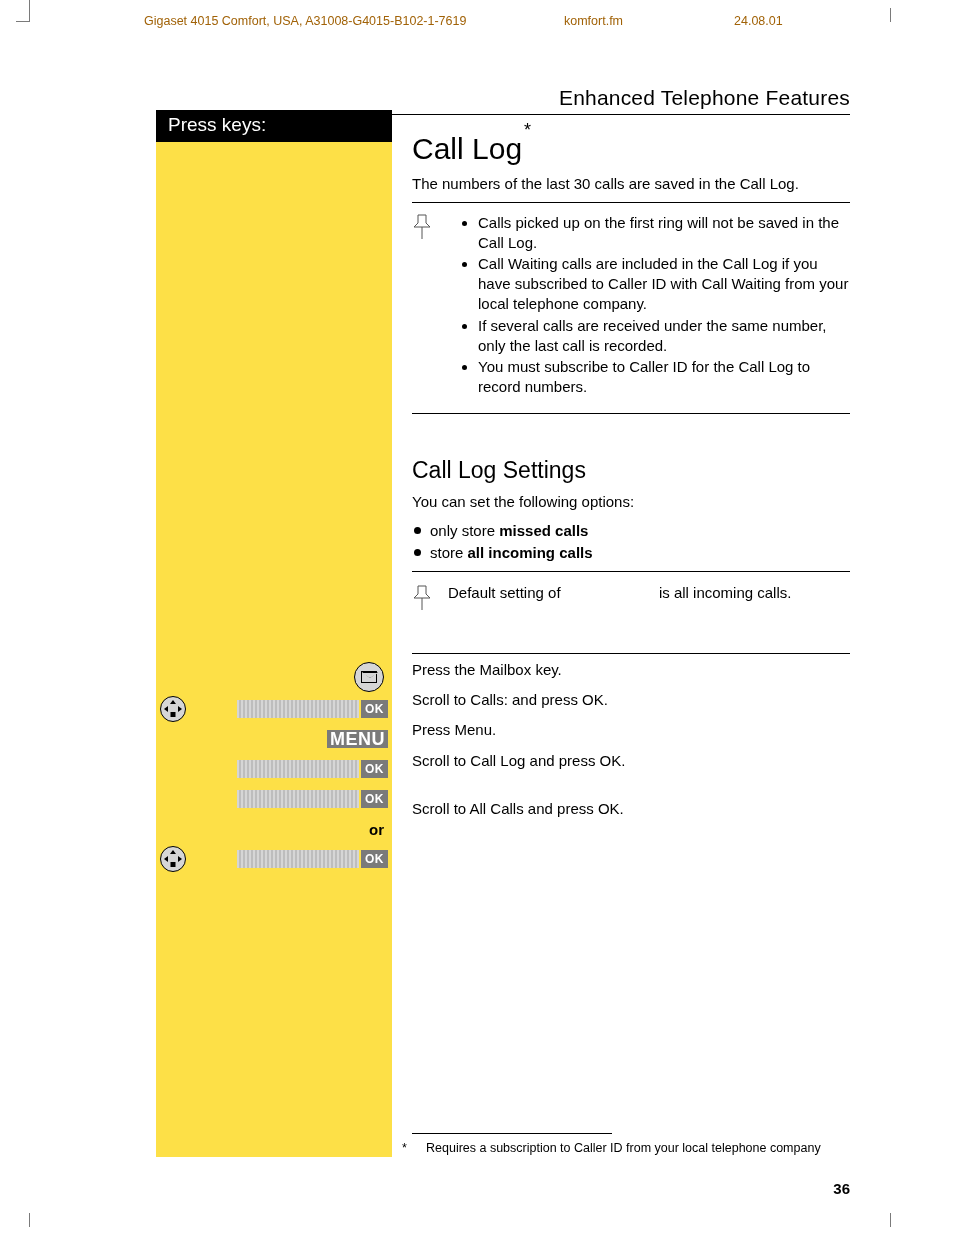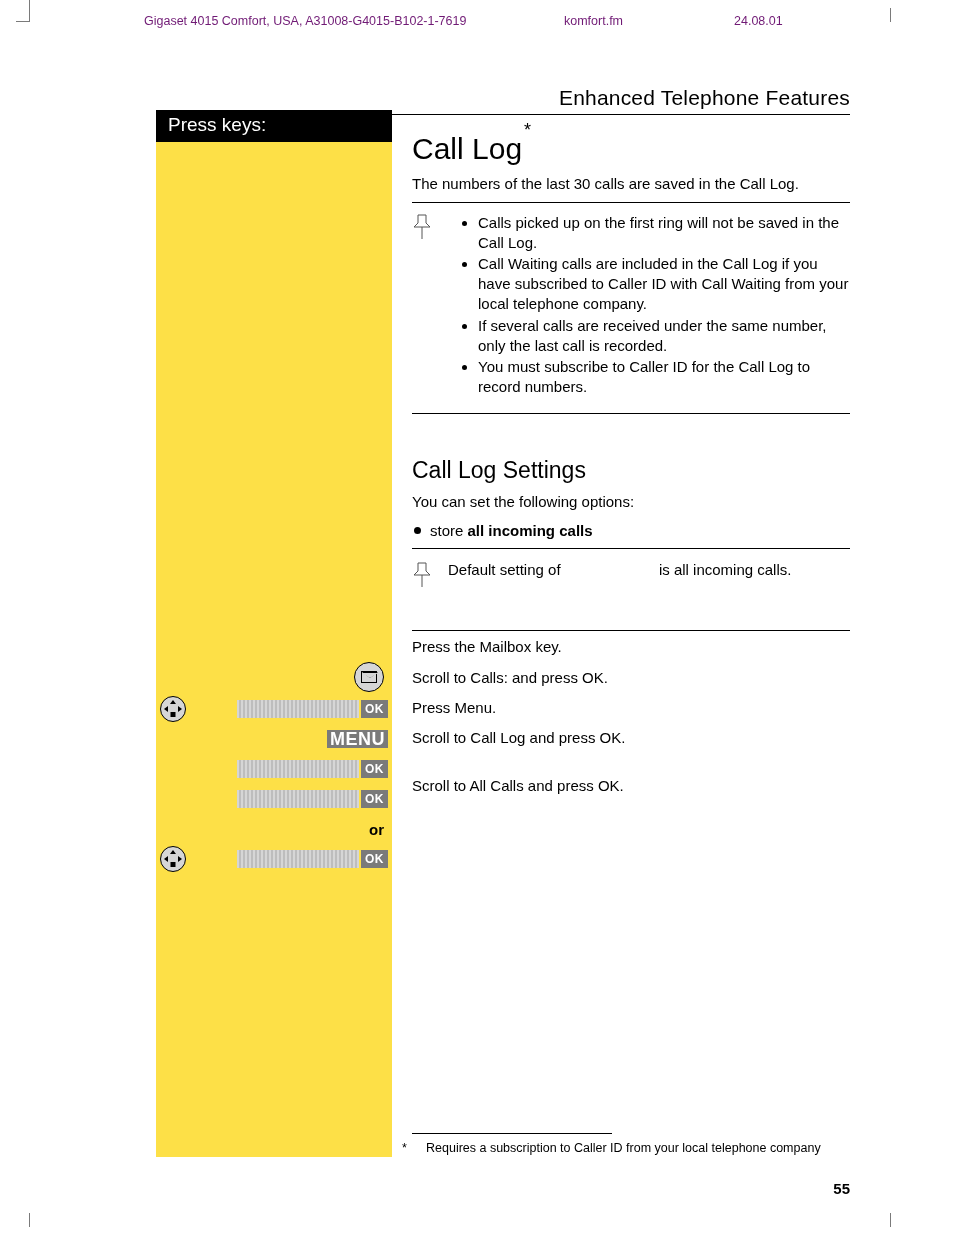--- a/index.html
+++ b/index.html
@@ -20,21 +20,21 @@
   
   .crop { position: absolute; width: 14px; height: 14px; }
   .crop.tl { top: 8px; left: 16px; border-right: 1px solid #7a7a7a; border-bottom: 1px solid #7a7a7a;}
   .crop.tl::after{content:"";position:absolute;left:13px;top:-8px;width:1px;height:8px;background:#7a7a7a;}
   .crop.tr { top: 8px; right: 50px; border-left: 1px solid #7a7a7a; }
   .crop.bl { bottom: 8px; left: 16px; border-right: 1px solid #7a7a7a; }
   .crop.br { bottom: 8px; right: 50px; border-left: 1px solid #7a7a7a; }
   .top-meta {
     position: absolute;
     top: 14px; left: 144px; right: 100px;
-    display: flex; font-size: 12.5px; color:#701a75;
+    display: flex; font-size: 12.5px; color:#a16207;
   }
   .top-meta .left { flex: 1; }
   .top-meta .mid { width: 170px; text-align: left; }
   .top-meta .right { width: 120px; text-align: left; }
   .header-line {
     position: absolute; top: 86px; left: 156px; right: 104px;
     border-bottom: 1.5px solid #000;
     text-align: right;
     padding-bottom: 4px;
     font-size: 21px;
@@ -225,20 +225,21 @@
           <li>Call Waiting calls are included in the Call Log if you have subscribed to Caller ID with Call Waiting from your local telephone company.</li>
           <li>If several calls are received under the same number, only the last call is recorded.</li>
           <li>You must subscribe to Caller ID for the Call Log to record numbers.</li>
         </ul>
       </div>
       <div class="rule"></div>
 
       <h2 class="sub">Call Log Settings</h2>
       <p>You can set the following options:</p>
       <ul class="dot">
+        <li><span>only store </span><b>missed calls</b></li>
         <li><span>store </span><b>all incoming calls</b></li>
       </ul>
 
       <div class="rule"></div>
       <div class="tipbox2">
         <div class="pin-icon">
           <svg viewBox="0 0 22 30">
               <g stroke="#555" stroke-width="1" fill="none">
                 <path d="M6 2 L14 2 L14 10 L18 14 L2 14 L6 10 Z"></path>
                 <line x1="10" y1="14" x2="10" y2="26"></line>
@@ -264,14 +265,14 @@
       <div style="position:absolute;bottom:0;left:10px;right:0;">
         <div class="footnote-rule"></div>
         <div class="footnote">
           <span class="ast">*</span>
           <span>Requires a subscription to Caller ID from your local telephone company</span>
         </div>
       </div>
     </div>
   </div>
 
-  <div class="page-num">55</div>
+  <div class="page-num">36</div>
 </div>
 
 </body></html>

